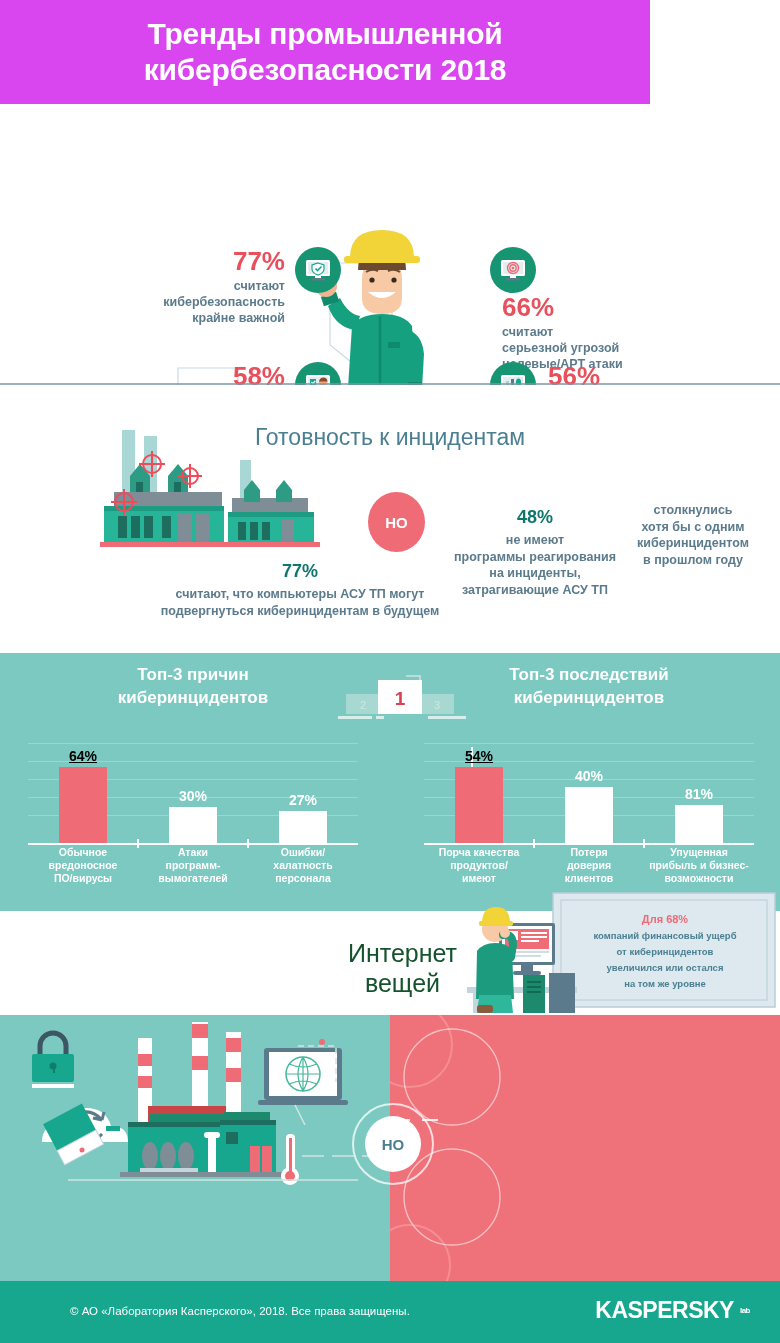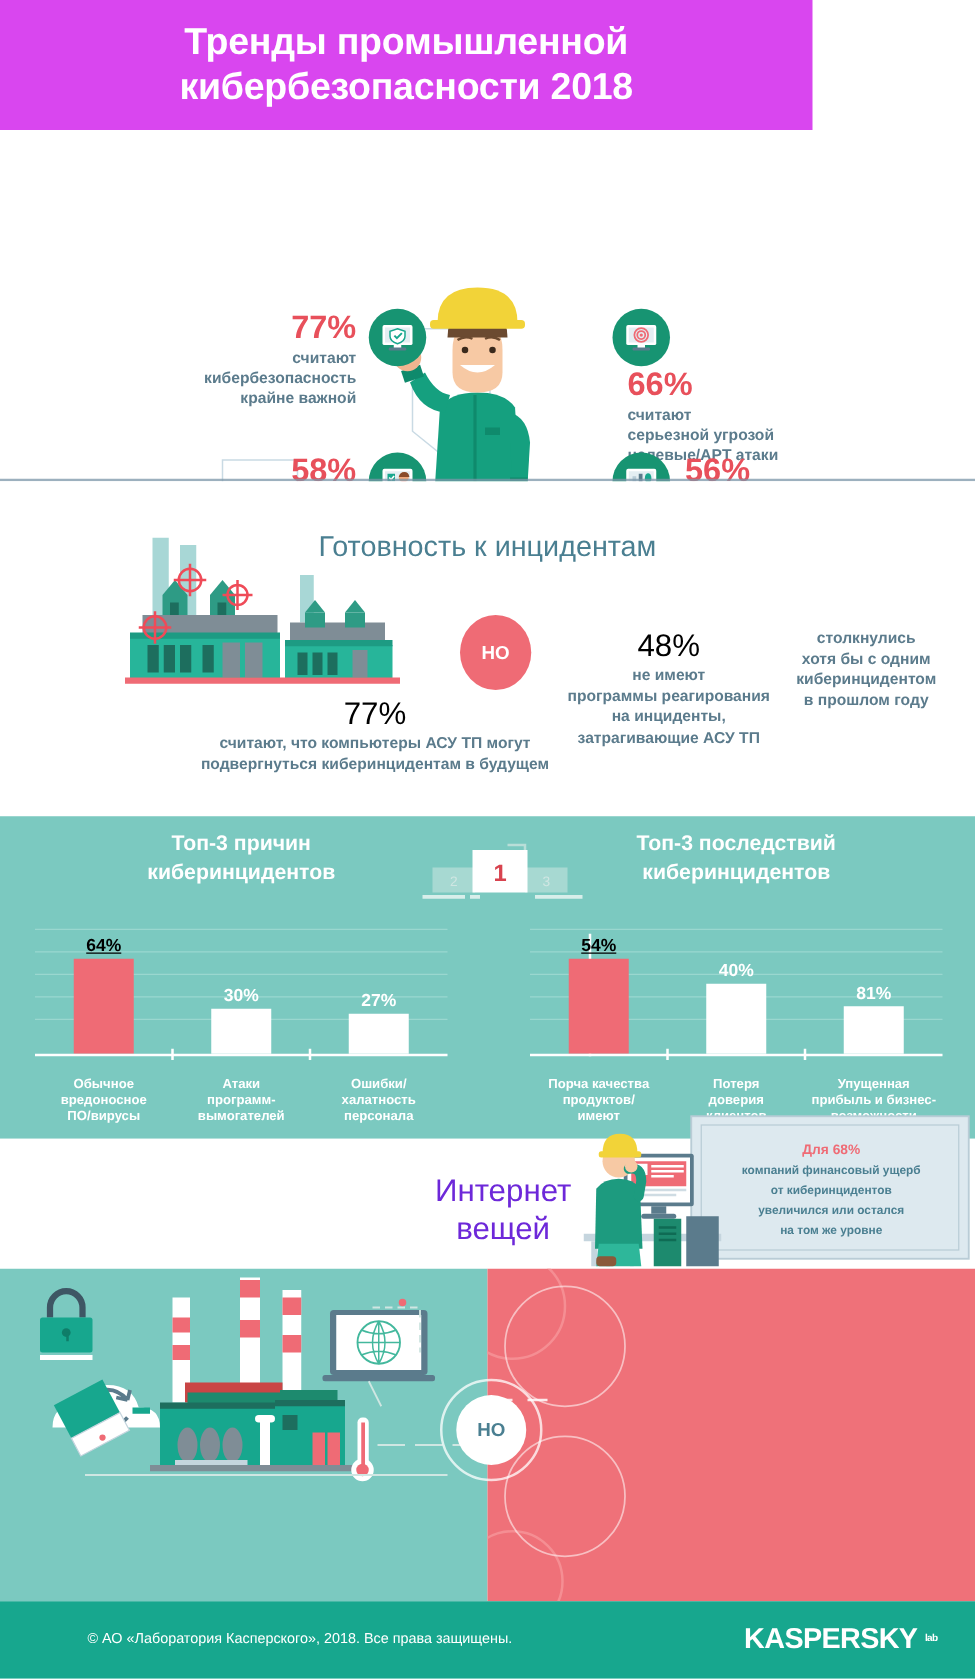--- a/index.html
+++ b/index.html
@@ -52,51 +52,51 @@
   .no-badge-red {
     position:absolute; left:368px; top:492px; width:57px; height:60px; border-radius:50%;
     background:#ef6b75; color:#fff; font-size:15px; font-weight:bold;
     display:flex; align-items:center; justify-content:center;
   }
   .dash { position:absolute; height:1px; background:#b7ccd6; }
   #stat-r77 { position:absolute; left:20px; top:556px; width:560px; text-align:center; }
   #stat-r48 { position:absolute; left:437px; top:502px; width:196px; text-align:center; }
   #stat-r31 { position:absolute; left:613px; top:502px; width:160px; text-align:center; }
   .r-desc { font-size:12.5px; line-height:16.5px; color:#5b7b8c; font-weight:bold; }
-  .r-pct { font-size:25px; font-weight:normal; color:#000000; line-height:30px; }
+  .r-pct { font-size:18px; font-weight:bold; color:#0f766e; line-height:30px; }
 
   
   .charts { position:absolute; left:0; top:653px; width:780px; height:258px; background:#7bc9c0; }
   .chart-title { text-align:center; color:#ffffff; font-size:17px; font-weight:bold; line-height:23px; }
   .chart-col { position:absolute; top:10px; width:330px; }
   #chart-left { left:28px; }
   #chart-right { left:424px; }
   .plot { position:relative; height:110px; margin-top:26px; }
   .grid-line { position:absolute; left:0; width:100%; height:1px; background:#9ad7cf; }
   .axis-line { position:absolute; left:0; bottom:0; width:100%; height:2px; background:#ffffff; }
   .y-axis { position:absolute; left:47px; bottom:0; width:2px; height:98px; background:#ffffff; }
   .bars { position:absolute; left:0; bottom:2px; width:100%; height:100px; display:flex; }
   .bar-slot { flex:1; display:flex; flex-direction:column; justify-content:flex-end; align-items:center; position:relative; }
   .bar { width:48px; }
   .bar-val { font-size:14px; font-weight:bold; line-height:18px; margin-bottom:2px; }
   .bar-white { background:#ffffff; }
   .bar-red { background:#ef6b75; }
   .val-white { color:#ffffff; }
   .val-red { color:#000000;text-decoration:underline; }
   .tick { position:absolute; bottom:-5px; width:2px; height:9px; background:#ffffff; }
-  .bar-labels { display:flex; margin-top:16px; }
+  .bar-labels { display:flex; margin-top:1px; }
   .bar-label { flex:1; text-align:center; font-size:10.5px; line-height:13px; color:#ffffff; font-weight:bold; padding:0 3px; }
 
   
   .podium { position:absolute; left:328px; top:672px; width:145px; height:48px; }
 
   
   .iot-band { position:absolute; left:0; top:911px; width:780px; height:104px; background:#ffffff; }
   .iot-title { position:absolute; left:330px; top:938px; width:145px; text-align:center;
-    color:#6d28d9; font-size:25px; line-height:30px; }
+    color:#14532d; font-size:25px; line-height:30px; }
 
   
   .iot-left { position:absolute; left:0; top:1015px; width:390px; height:266px; background:#7bc9c0; }
   .iot-right { position:absolute; left:390px; top:1015px; width:390px; height:266px; background:#ef7179; }
   .no-badge-white {
     position:absolute; left:365px; top:1116px; width:56px; height:56px; border-radius:50%;
     background:#ffffff; color:#4a7f91; font-size:15px; font-weight:bold;
     display:flex; align-items:center; justify-content:center; z-index:6;
   }
   .no-ring { position:absolute; left:352px; top:1103px; width:82px; height:82px; border-radius:50%;

